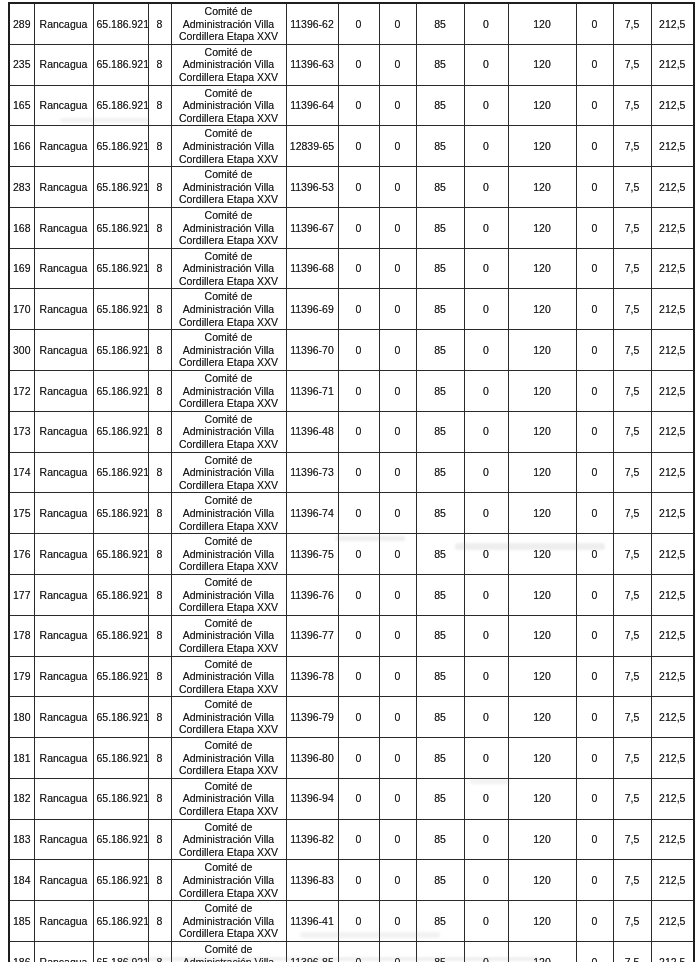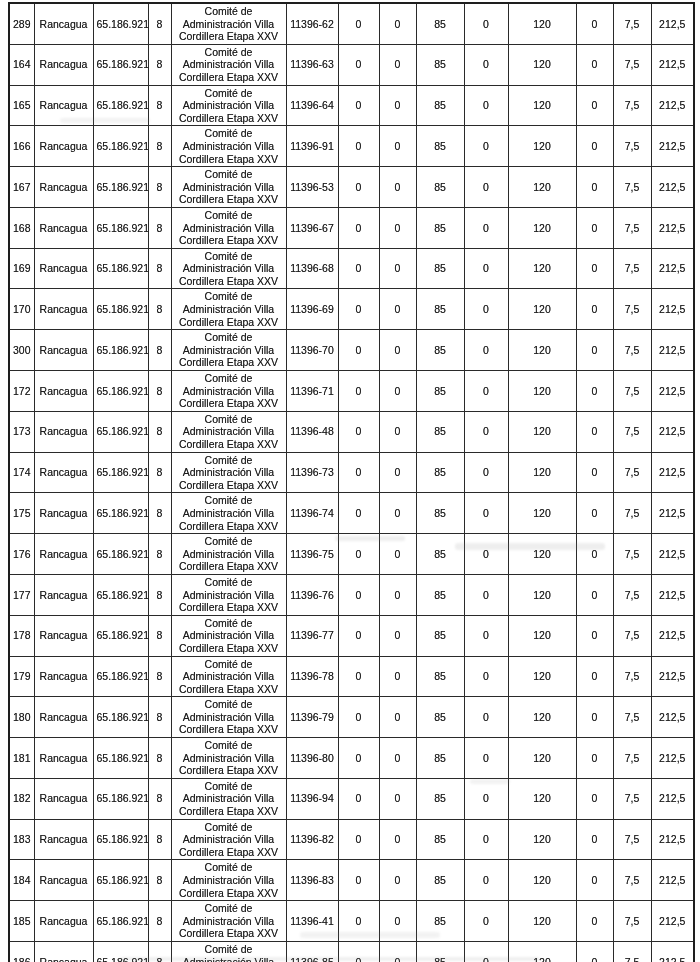--- a/index.html
+++ b/index.html
@@ -84,21 +84,21 @@
     <td>0</td>
     <td>0</td>
     <td>85</td>
     <td>0</td>
     <td>120</td>
     <td>0</td>
     <td>7,5</td>
     <td>212,5</td>
   </tr>
         <tr>
-    <td>164</td>
+    <td>235</td>
     <td>Rancagua</td>
     <td>65.186.921</td>
     <td>8</td>
     <td class="committee">Comité de Administración Villa Cordillera Etapa XXV</td>
     <td>11396-63</td>
     <td>0</td>
     <td>0</td>
     <td>85</td>
     <td>0</td>
     <td>120</td>
@@ -121,32 +121,32 @@
     <td>0</td>
     <td>7,5</td>
     <td>212,5</td>
   </tr>
         <tr>
     <td>166</td>
     <td>Rancagua</td>
     <td>65.186.921</td>
     <td>8</td>
     <td class="committee">Comité de Administración Villa Cordillera Etapa XXV</td>
-    <td>11396-91</td>
-    <td>0</td>
-    <td>0</td>
-    <td>85</td>
-    <td>0</td>
-    <td>120</td>
-    <td>0</td>
-    <td>7,5</td>
-    <td>212,5</td>
-  </tr>
-        <tr>
-    <td>167</td>
+    <td>12839-65</td>
+    <td>0</td>
+    <td>0</td>
+    <td>85</td>
+    <td>0</td>
+    <td>120</td>
+    <td>0</td>
+    <td>7,5</td>
+    <td>212,5</td>
+  </tr>
+        <tr>
+    <td>283</td>
     <td>Rancagua</td>
     <td>65.186.921</td>
     <td>8</td>
     <td class="committee">Comité de Administración Villa Cordillera Etapa XXV</td>
     <td>11396-53</td>
     <td>0</td>
     <td>0</td>
     <td>85</td>
     <td>0</td>
     <td>120</td>

